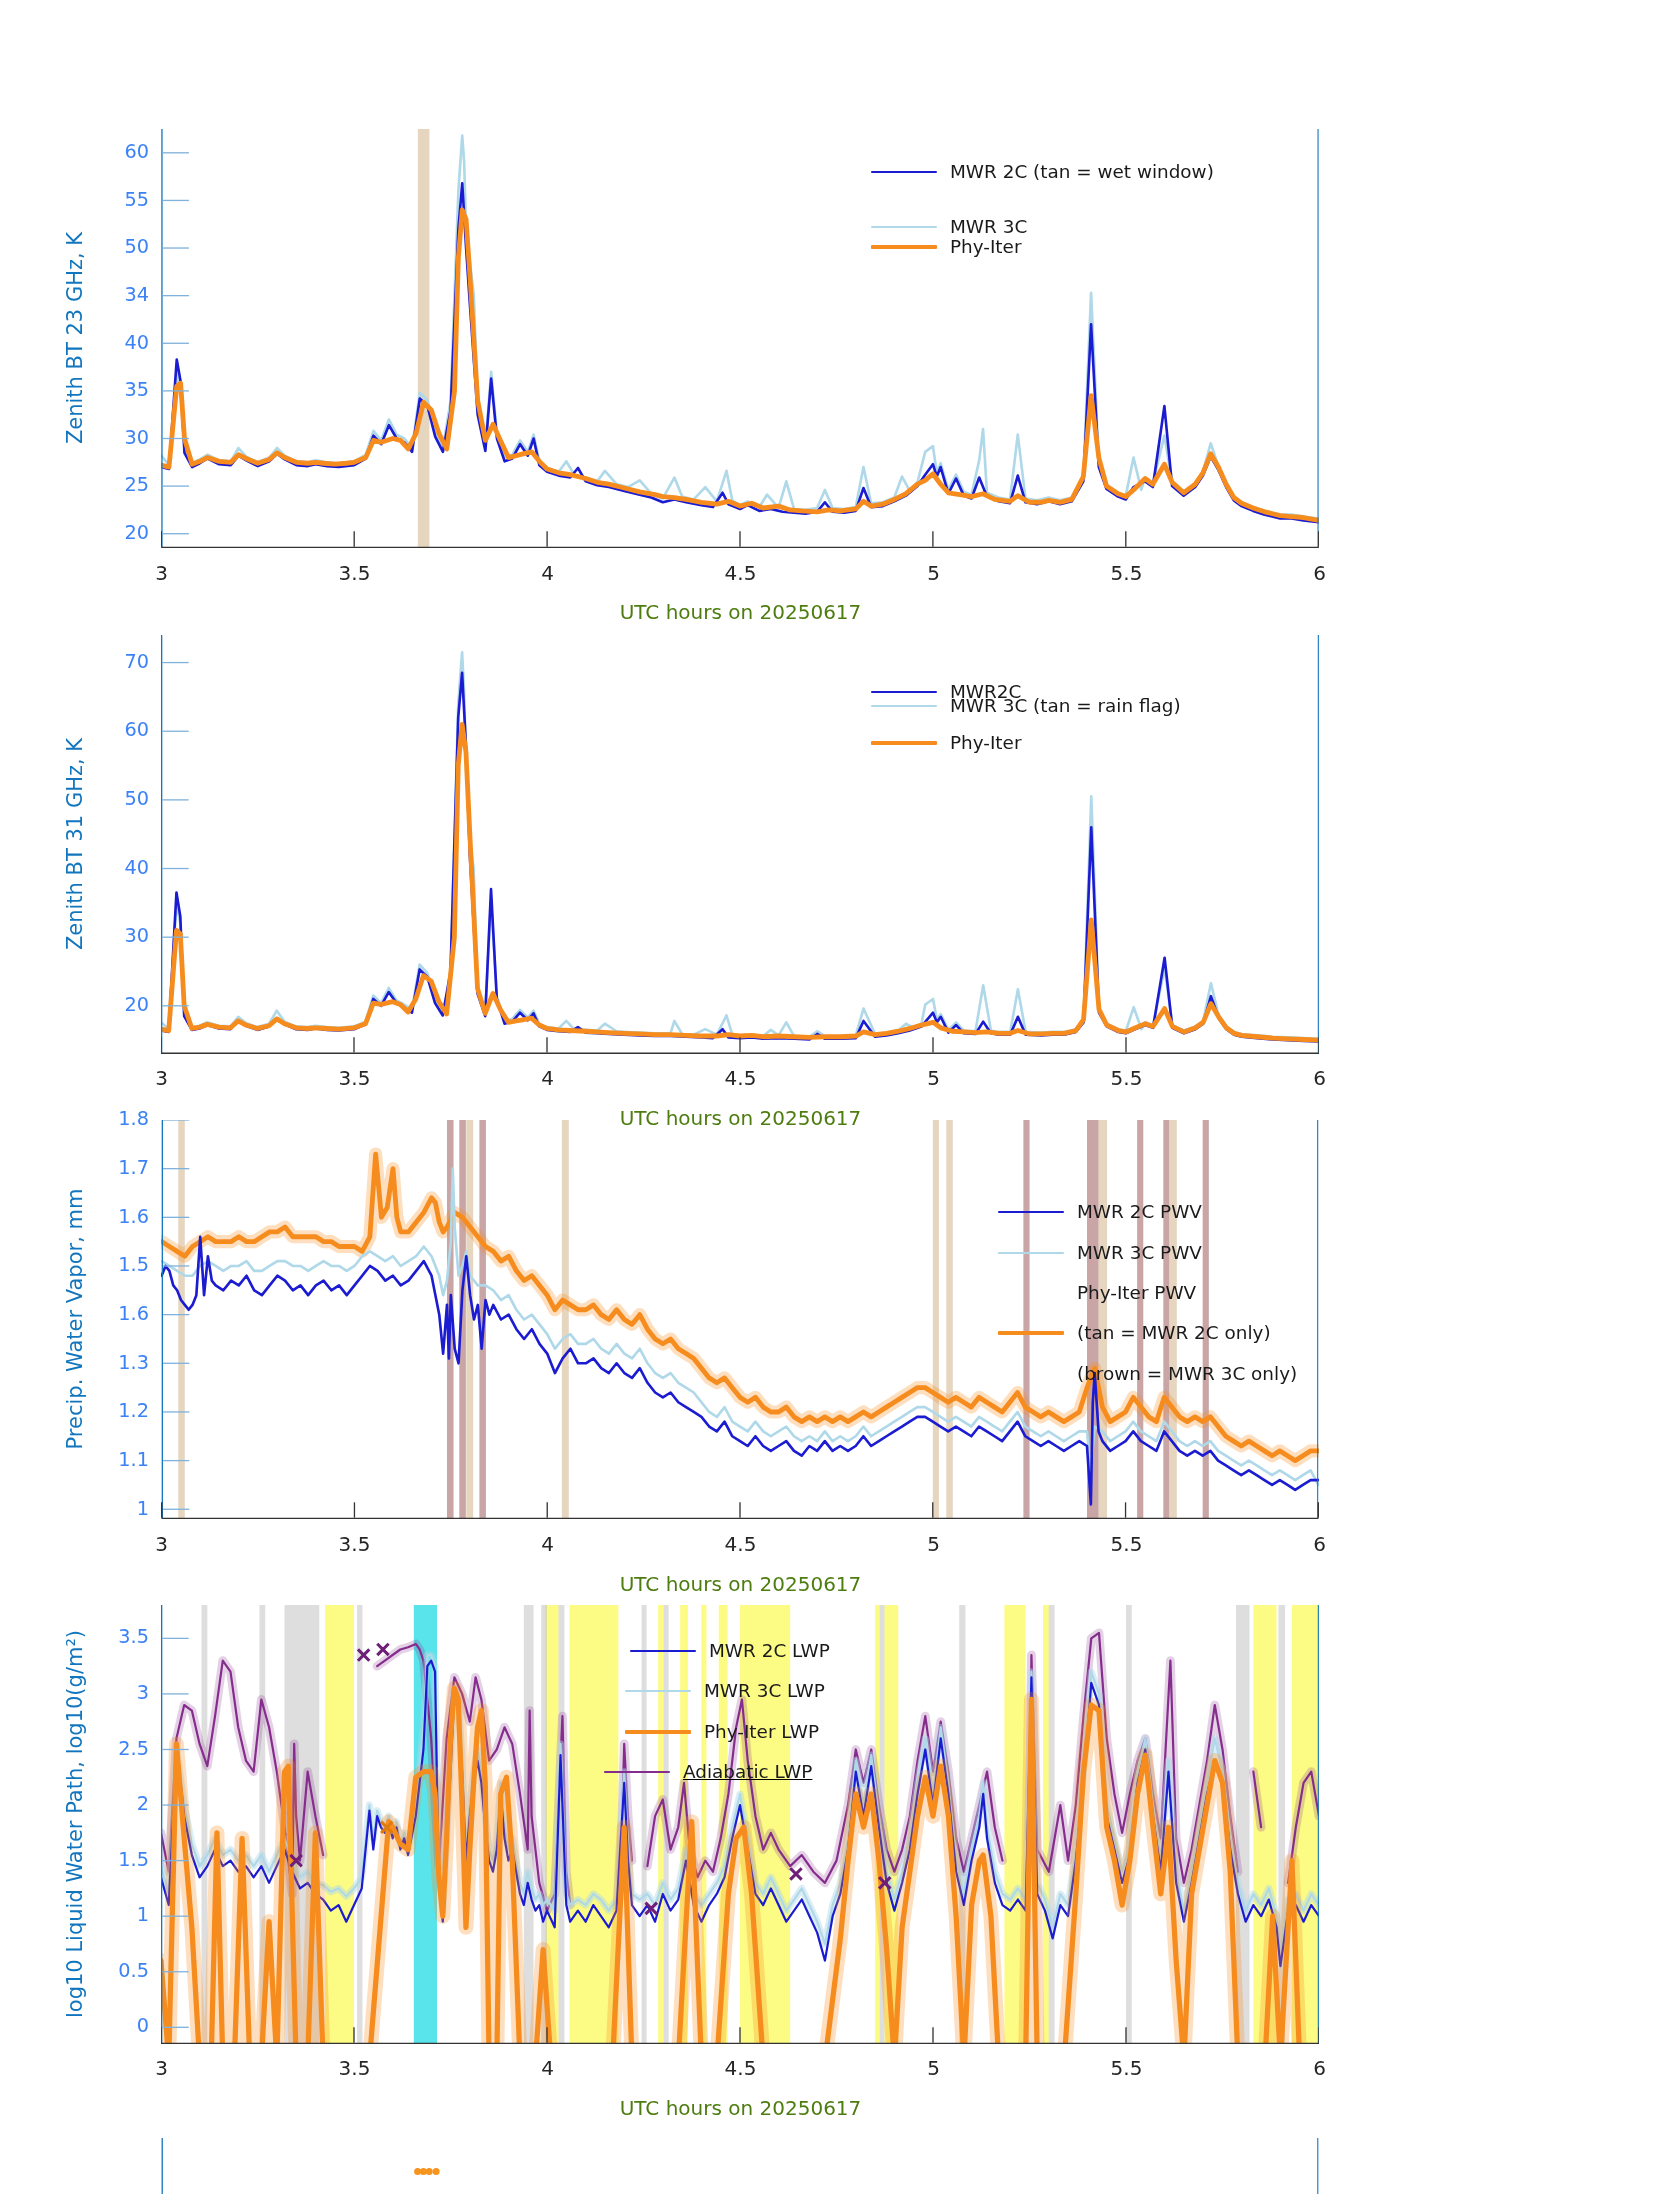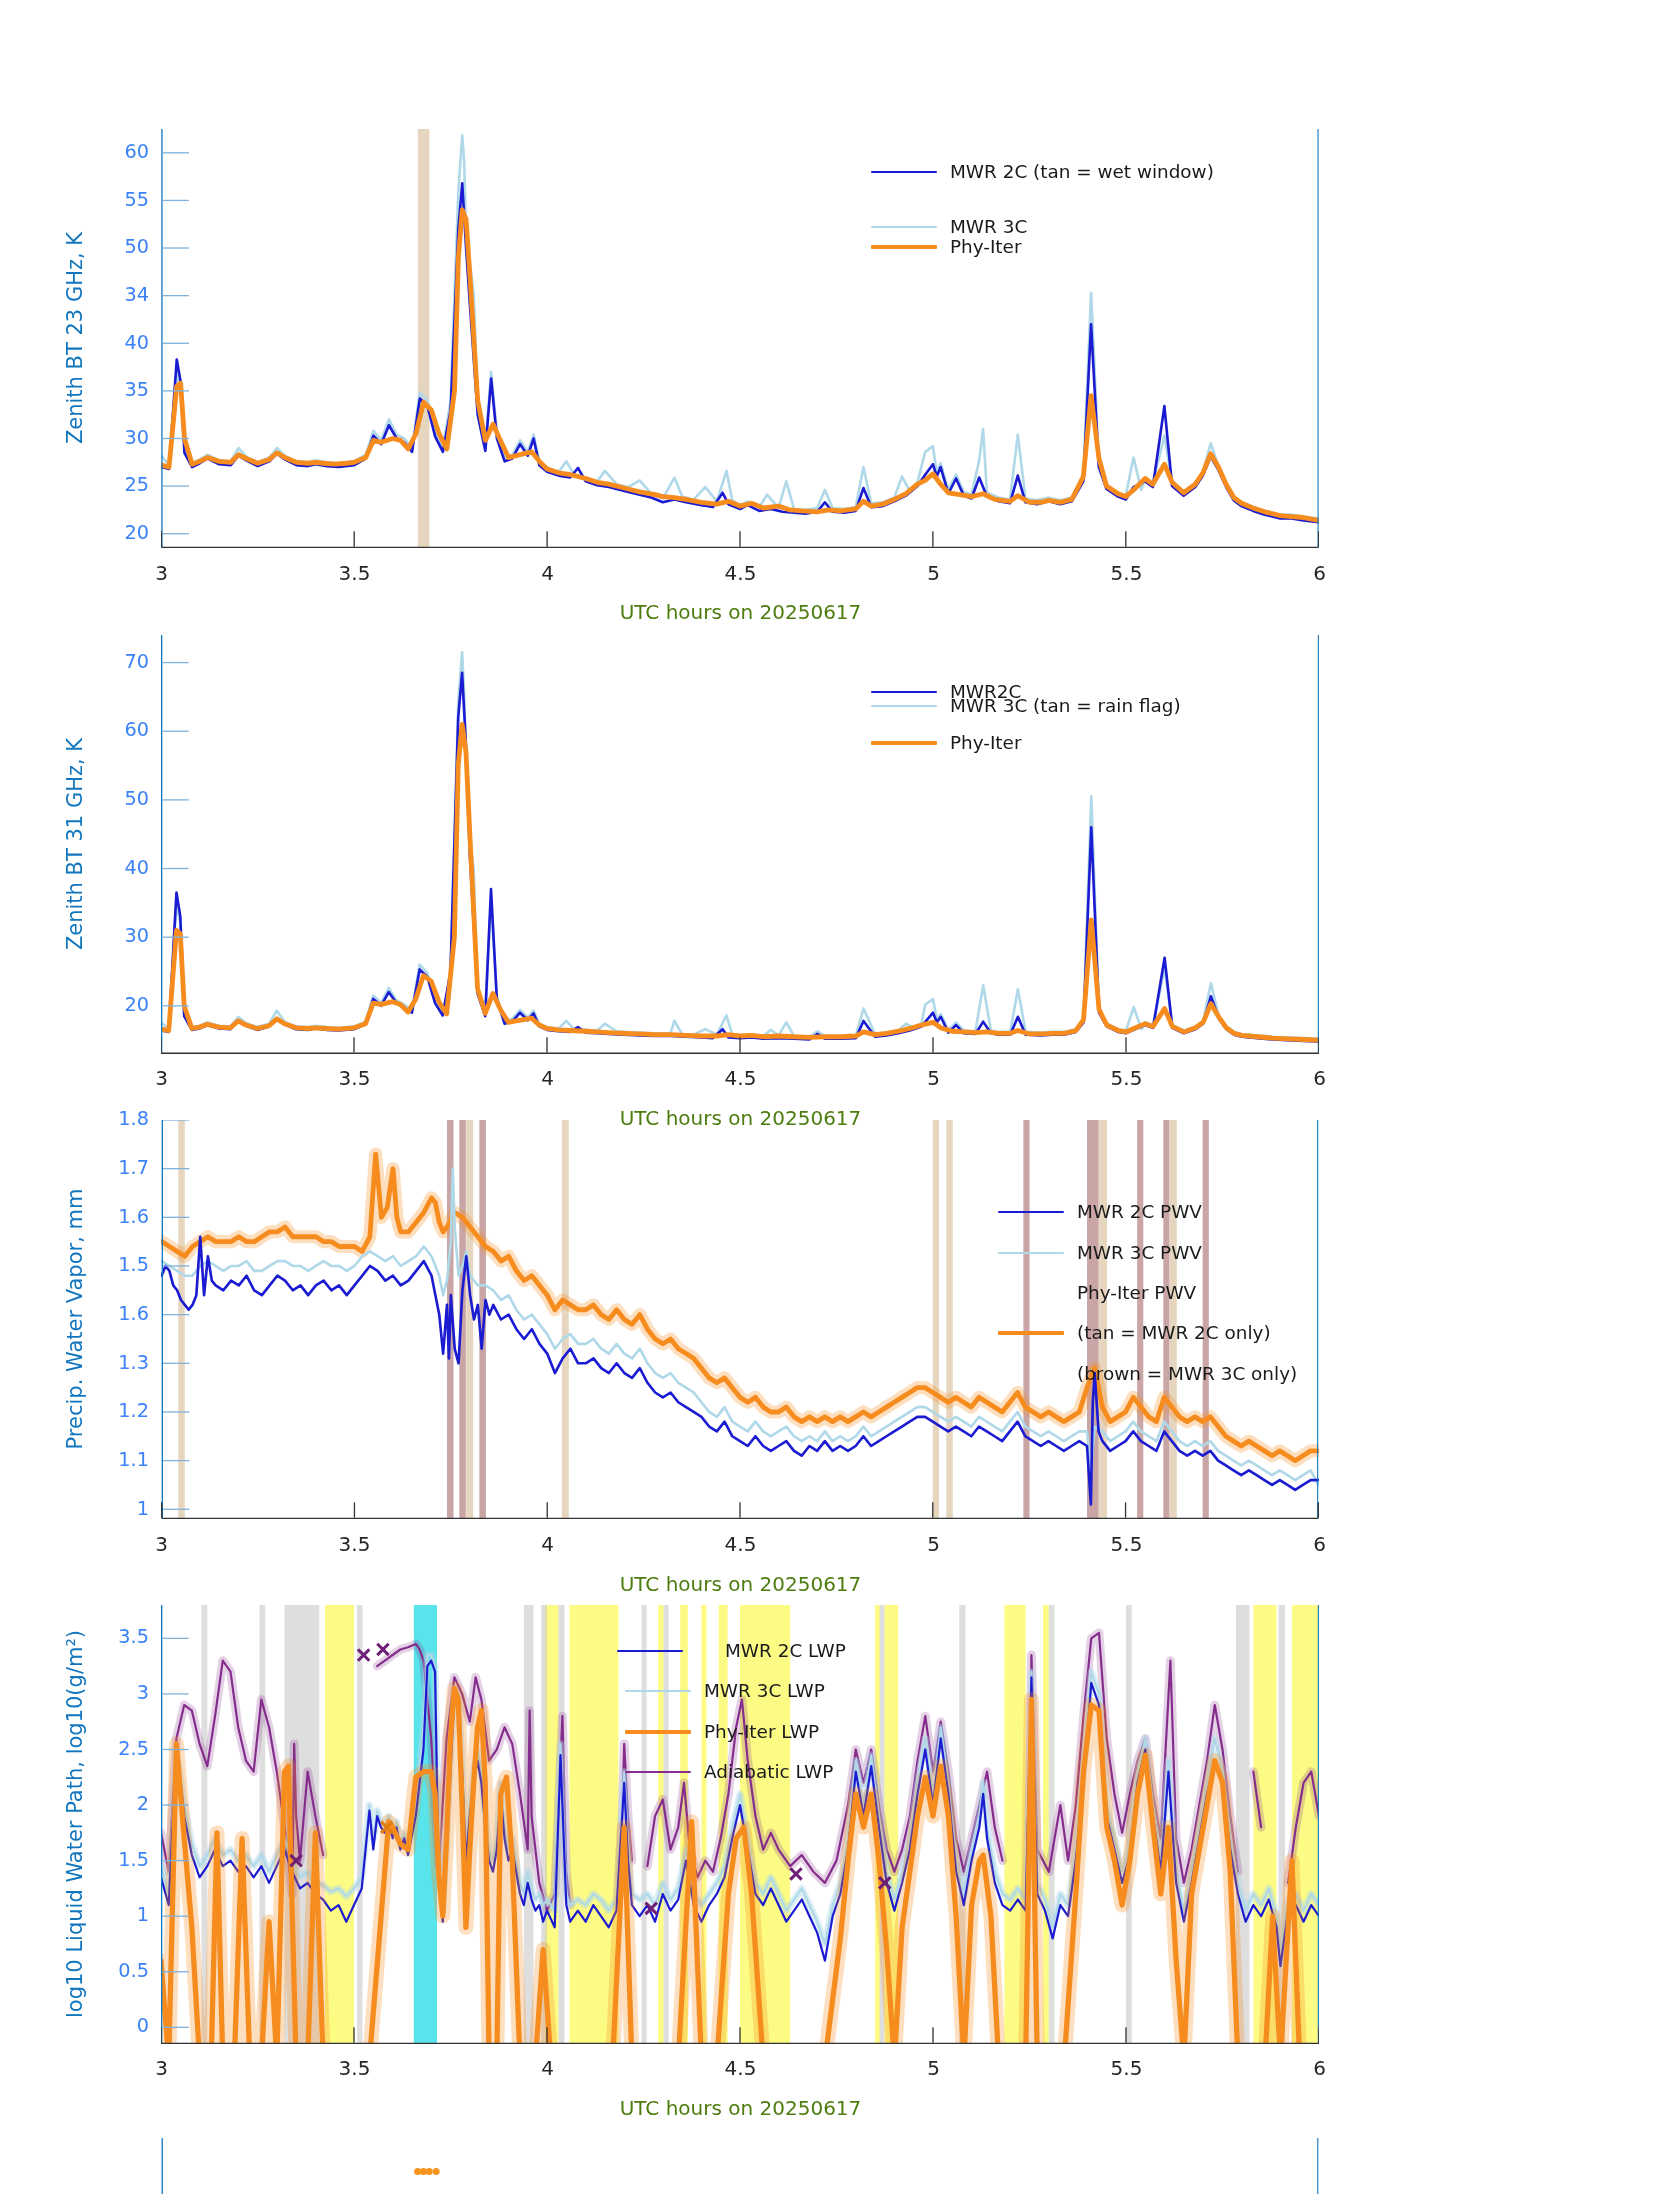--- a/index.html
+++ b/index.html
@@ -295,33 +295,33 @@
     <div class="ytick" style="left: 83px; top: 1737px;">2.5</div>
     <div class="ytick" style="left: 83px; top: 1681px;">3</div>
     <div class="ytick" style="left: 83px; top: 1625px;">3.5</div>
     <div class="xtick" style="left: 113px; top: 2056px;">3</div>
     <div class="xtick" style="left: 306px; top: 2056px;">3.5</div>
     <div class="xtick" style="left: 499px; top: 2056px;">4</div>
     <div class="xtick" style="left: 692px; top: 2056px;">4.5</div>
     <div class="xtick" style="left: 885px; top: 2056px;">5</div>
     <div class="xtick" style="left: 1078px; top: 2056px;">5.5</div>
     <div class="xtick" style="left: 1271px; top: 2056px;">6</div>
-    <div class="legend-row" style="left: 617px; top: 1638px; height: 26px; gap: 29px;">
+    <div class="legend-row" style="left: 630px; top: 1638px; height: 26px;">
       <span class="legend-swatch" style="width: 66px; height: 2.6px; background: rgb(27, 27, 209);"></span>
       <span class="legend-label" style="margin-left: 13px;">MWR 2C LWP</span>
     </div>
     <div class="legend-row" style="left: 625px; top: 1678px; height: 26px; justify-content: space-between;">
       <span class="legend-swatch" style="width: 66px; height: 2.6px; background: rgb(175, 216, 232);"></span>
       <span class="legend-label" style="margin-left: 13px;">MWR 3C LWP</span>
     </div>
     <div class="legend-row" style="left: 625px; top: 1719px; height: 26px;">
       <span class="legend-swatch" style="width: 66px; height: 4.8px; background: rgb(247, 140, 30);"></span>
       <span class="legend-label" style="margin-left: 13px;">Phy-Iter LWP</span>
     </div>
-    <div class="legend-row" style="left: 625px; top: 1759px; height: 26px;">
+    <div class="legend-row" style="left: 604px; top: 1759px; height: 26px; text-decoration: underline;">
       <span class="legend-swatch" style="width: 66px; height: 2.2px; background: rgb(133, 45, 140);"></span>
       <span class="legend-label" style="margin-left: 13px;">Adiabatic LWP</span>
     </div>
   </section>
 
 <section class="panel" id="panel-4">
   <div class="ylab" style="width: 421px; left: -136px; top: 2336px;">MWR Phy Iter DQ Flag</div>
   <svg class="plot" width="1158" height="421" viewBox="0 0 2638 960" style="left: 161px; top: 2138px;">
       <circle cx="583.9" cy="76.5" r="8" fill="#F7941E"></circle>
       <circle cx="597.1" cy="76.5" r="8" fill="#F7941E"></circle>

